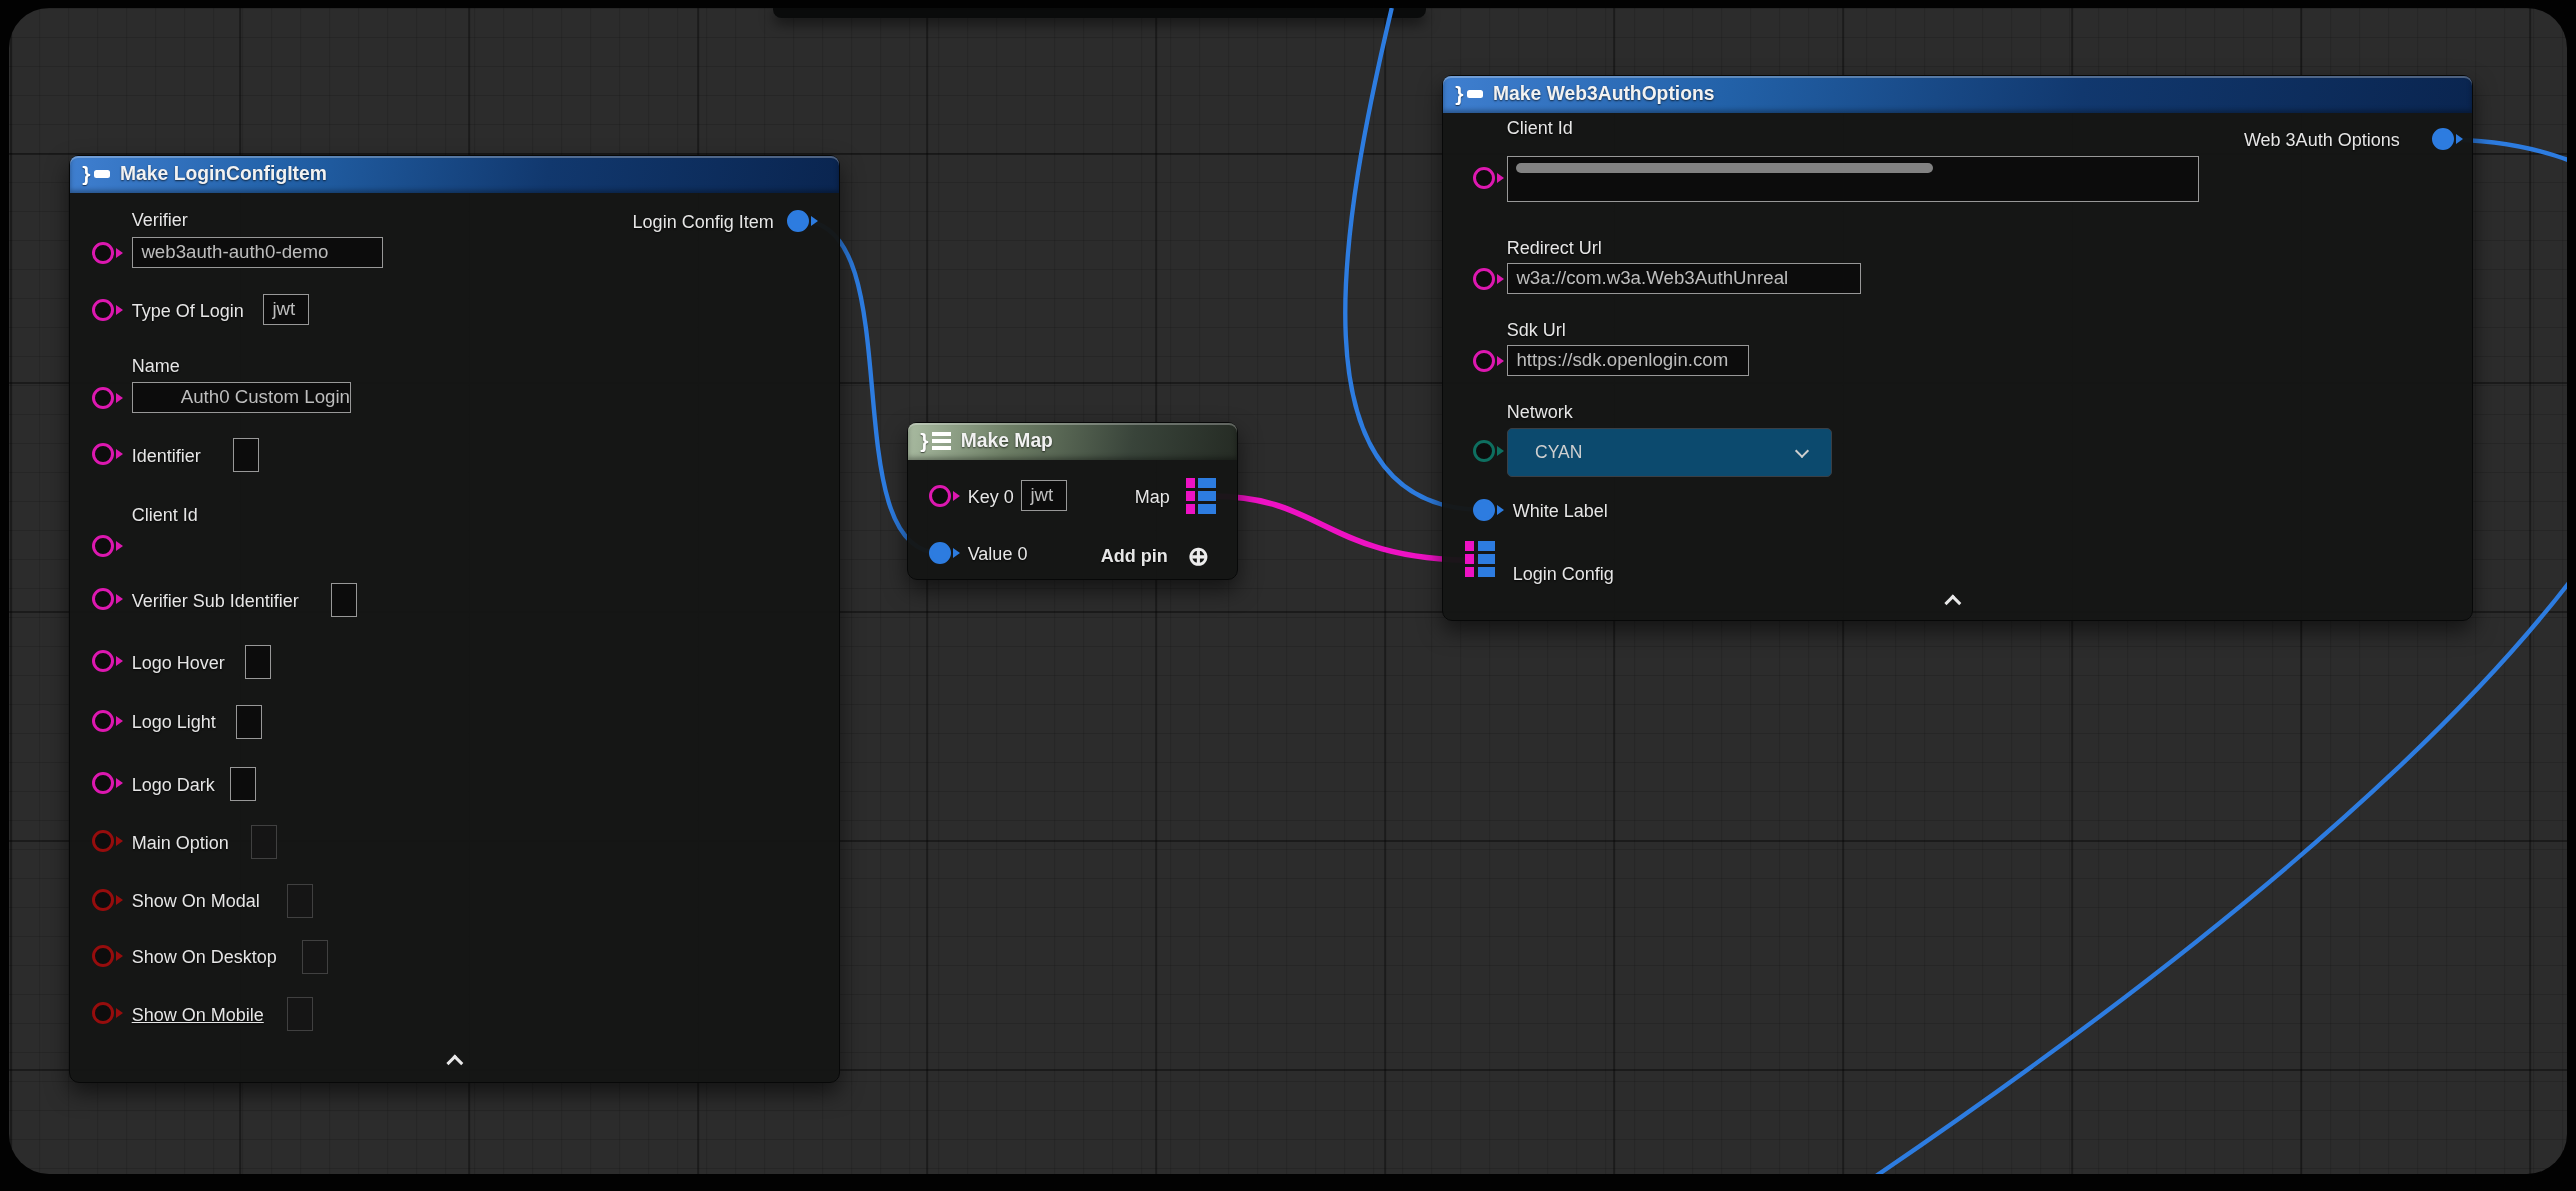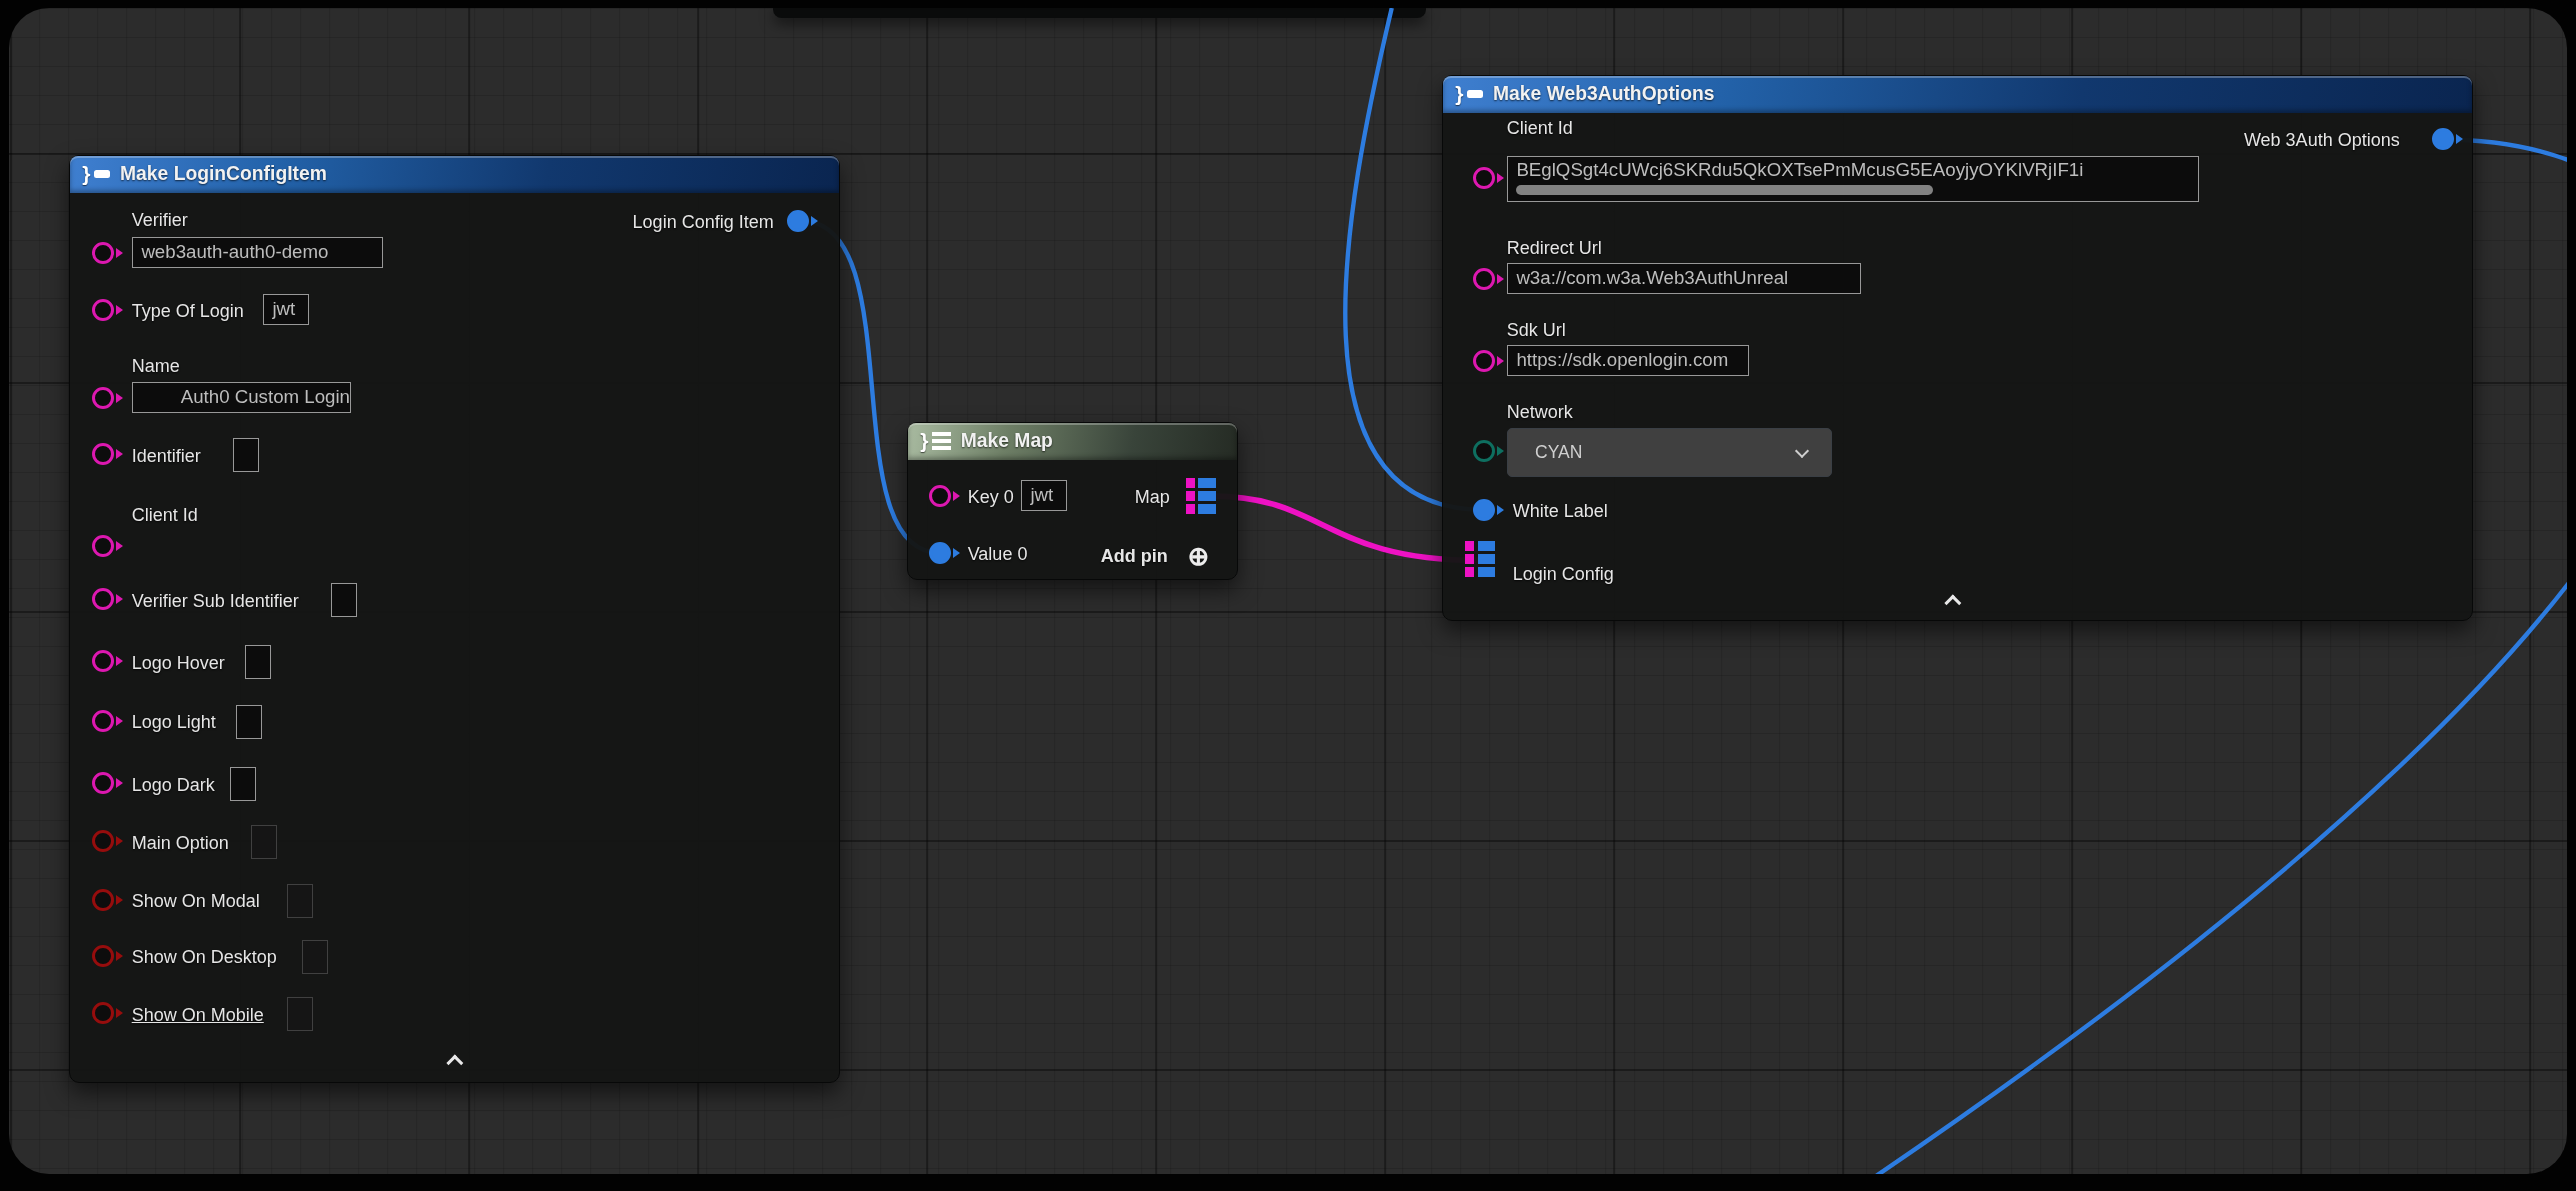--- a/index.html
+++ b/index.html
@@ -49,21 +49,21 @@
   .chevron-up{position:absolute;width:15px;height:15px;}
   .chevron-up::before{content:"";position:absolute;left:2.5px;top:5px;width:8.7px;height:8.7px;
     border-top:3.1px solid #e8e8e8;border-left:3.1px solid #e8e8e8;transform:rotate(45deg);}
   .chevron-down-sm{position:absolute;width:12.5px;height:12.5px;}
   .chevron-down-sm::before{content:"";position:absolute;left:1.2px;top:0;width:8px;height:8px;
     border-right:2.5px solid #cfcfcf;border-bottom:2.5px solid #cfcfcf;transform:rotate(45deg);}
   .map-pin{position:absolute;display:grid;grid-template-columns:9.4px 17.5px;grid-auto-rows:10px;gap:3.1px;}
   .map-pin i{display:block;}
   .map-pin .k{background:#ee12c4;}
   .map-pin .v{background:#2d7ce0;}
-  .dropdown{position:absolute;background:#404040;border:1.9px solid #3a3f45;border-radius:5px;
+  .dropdown{position:absolute;background:#0c4a6e;border:1.9px solid #3a3f45;border-radius:5px;
     display:flex;align-items:center;box-sizing:border-box;}
   .dropdown .dval{color:#cfcfcf;font-size:17.5px;padding-left:27.4px;}
   .addpin-icon{color:#ececec;font-size:26px;line-height:26px;font-weight:bold;}
   .out-label{text-align:right;}
 </style>
 </head>
 <body>
 
 <div class="frame">
 
@@ -175,21 +175,20 @@
       <span class="hdr-icon">}<span class="pill"></span></span>
       <span class="node-title">Make Web3AuthOptions</span>
     </div>
 
     <span class="plabel out-label" style="right:72px;top:52px;">Web 3Auth Options</span>
     <span class="pin filled pin-struct" style="right:17.5px;top:52px;"></span>
 
     <span class="plabel" style="left:64px;top:40px;">Client Id</span>
     <span class="pin hollow pin-string" style="left:30px;top:91px;"></span>
     <div class="tbox tbox-tall" style="left:64px;top:80px;width:692px;">
-      <span>BEglQSgt4cUWcj6SKRdu5QkOXTsePmMcusG5EAoyjyOYKlVRjIF1i</span>
       <span class="scrollpill"></span>
     </div>
 
     <span class="plabel" style="left:64px;top:160px;">Redirect Url</span>
     <span class="pin hollow pin-string" style="left:30px;top:192px;"></span>
     <div class="tbox" style="left:64px;top:187px;width:354px;">w3a://com.w3a.Web3AuthUnreal</div>
 
     <span class="plabel" style="left:64px;top:242px;">Sdk Url</span>
     <span class="pin hollow pin-string" style="left:30px;top:274px;"></span>
     <div class="tbox" style="left:64px;top:269px;width:242px;">https://sdk.openlogin.com</div>

